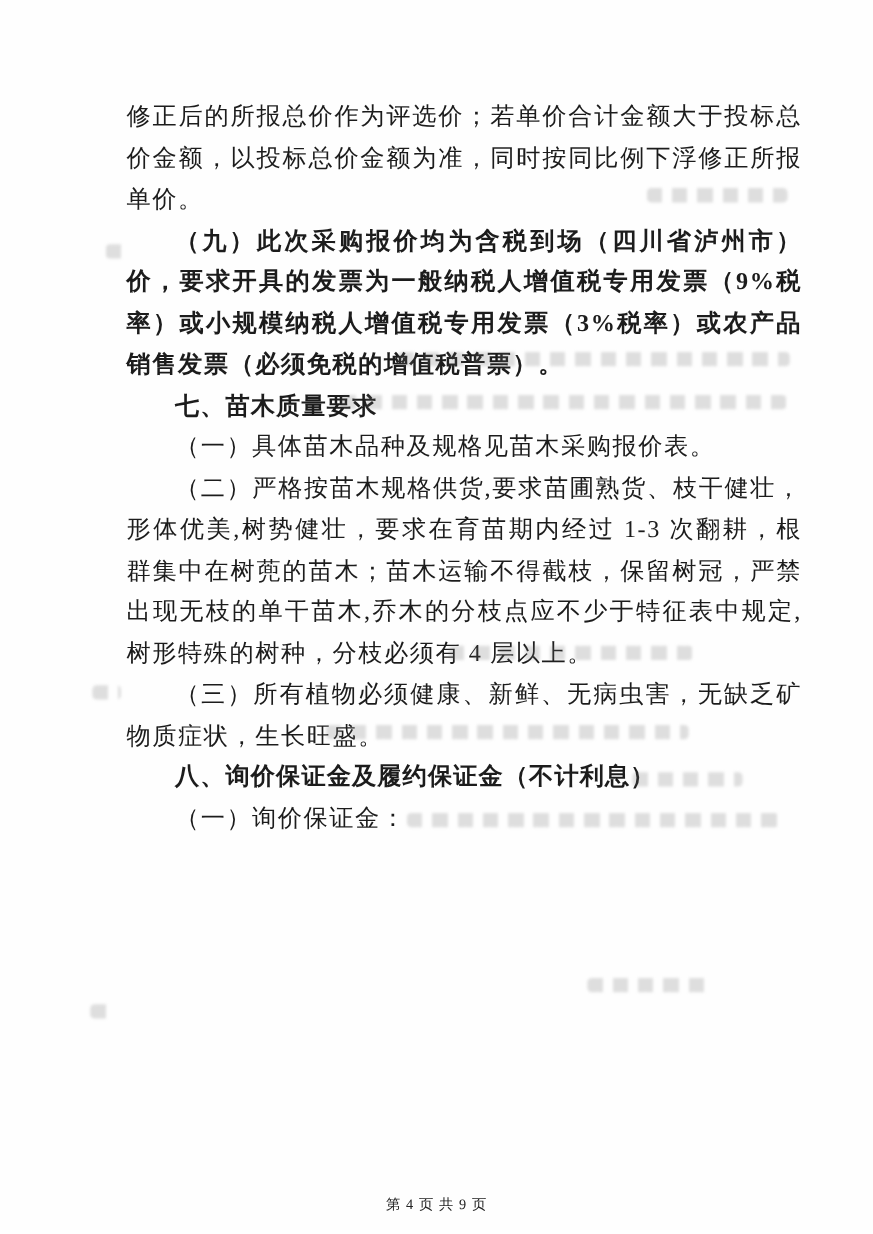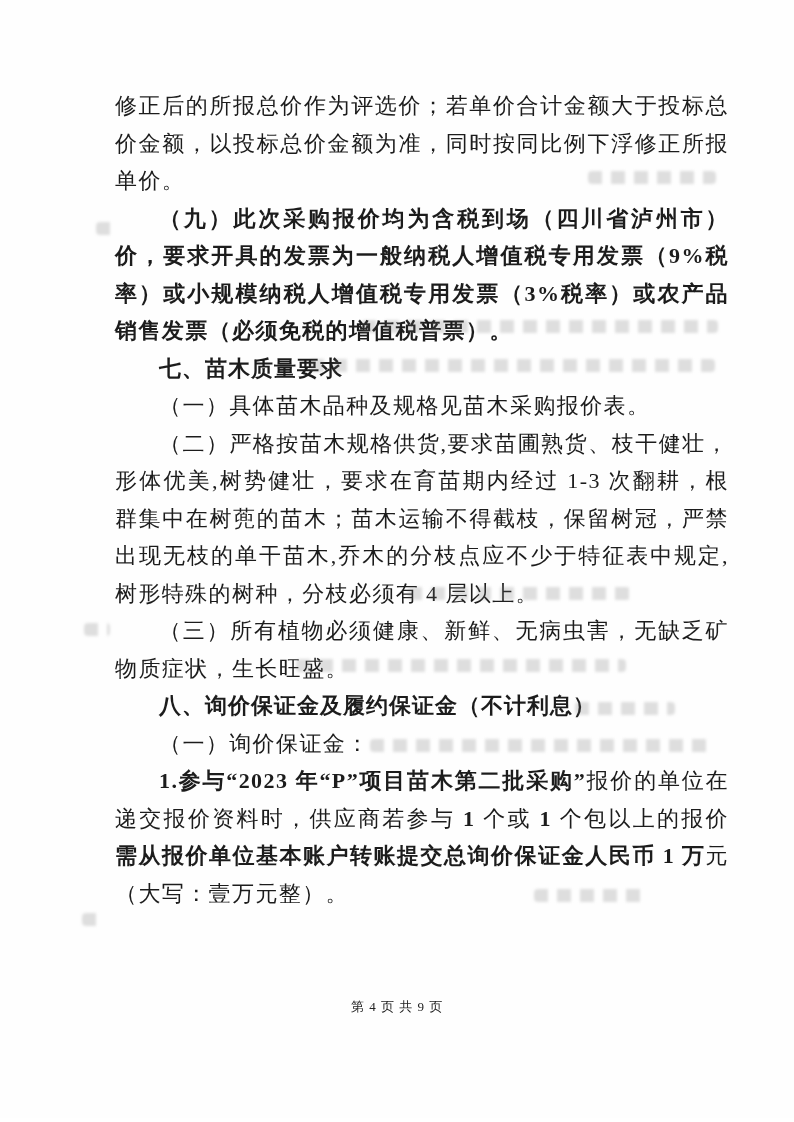--- a/index.html
+++ b/index.html
@@ -31,21 +31,21 @@
   .para.indent { text-indent: 2em; }
   .para .bold { font-weight: 700; }
   .para.heading {
     font-family: "Liberation Sans", "DejaVu Sans", sans-serif;
     font-weight: 700;
     letter-spacing: 1.0px;
   }
   .page-footer {
     position: absolute;
     left: 0;
-    top: 998px;
+    top: 1086px;
     width: 794px;
     text-align: center;
     font-size: 13px;
     letter-spacing: 1px;
     color: #222222;
     font-family: "Liberation Serif", "DejaVu Serif", serif;
   }
   
   .smudge {
     position: absolute;
@@ -75,21 +75,20 @@
 
   <div class="doc-body">
       <div class="para body"><span>修正后的所报总价作为评选价；若单价合计金额大于投标总价金额，以投标总价金额为准，同时按同比例下浮修正所报单价。</span></div>
       <div class="para body indent"><span class="bold">（九）此次采购报价均为含税到场（四川省泸州市）价，要求开具的发票为一般纳税人增值税专用发票（9%税率）或小规模纳税人增值税专用发票（3%税率）或农产品销售发票（必须免税的增值税普票）。</span></div>
       <div class="para heading indent"><span class="bold">七、苗木质量要求</span></div>
       <div class="para body indent"><span>（一）具体苗木品种及规格见苗木采购报价表。</span></div>
       <div class="para body indent"><span>（二）严格按苗木规格供货,要求苗圃熟货、枝干健壮，形体优美,树势健壮，要求在育苗期内经过 1-3 次翻耕，根群集中在树蔸的苗木；苗木运输不得截枝，保留树冠，严禁出现无枝的单干苗木,乔木的分枝点应不少于特征表中规定,树形特殊的树种，分枝必须有 4 层以上。</span></div>
       <div class="para body indent"><span>（三）所有植物必须健康、新鲜、无病虫害，无缺乏矿物质症状，生长旺盛。</span></div>
       <div class="para heading indent"><span class="bold">八、询价保证金及履约保证金（不计利息）</span></div>
       <div class="para body indent"><span>（一）询价保证金：</span></div>
-      <div class="para body indent"><span class="bold">1.参与“2023 年“P”项目苗木第二批采购”</span><span>报价的单位在递交报价资料时，供应商若参与 </span><span class="bold">1</span><span> 个或 </span><span class="bold">1</span><span> 个包以上的报价</span><span class="bold">需从报价单位基本账户转账提交总询价保证金人民币 1 万</span><span>元（大写：壹万元整）。</span></div>
     </div>
 
   <div class="smudge s1"></div>
   <div class="smudge s2"></div>
   <div class="smudge s3"></div>
   <div class="smudge s4"></div>
   <div class="smudge s5"></div>
   <div class="smudge s6"></div>
   <div class="smudge s7"></div>
   <div class="smudge s8"></div>

